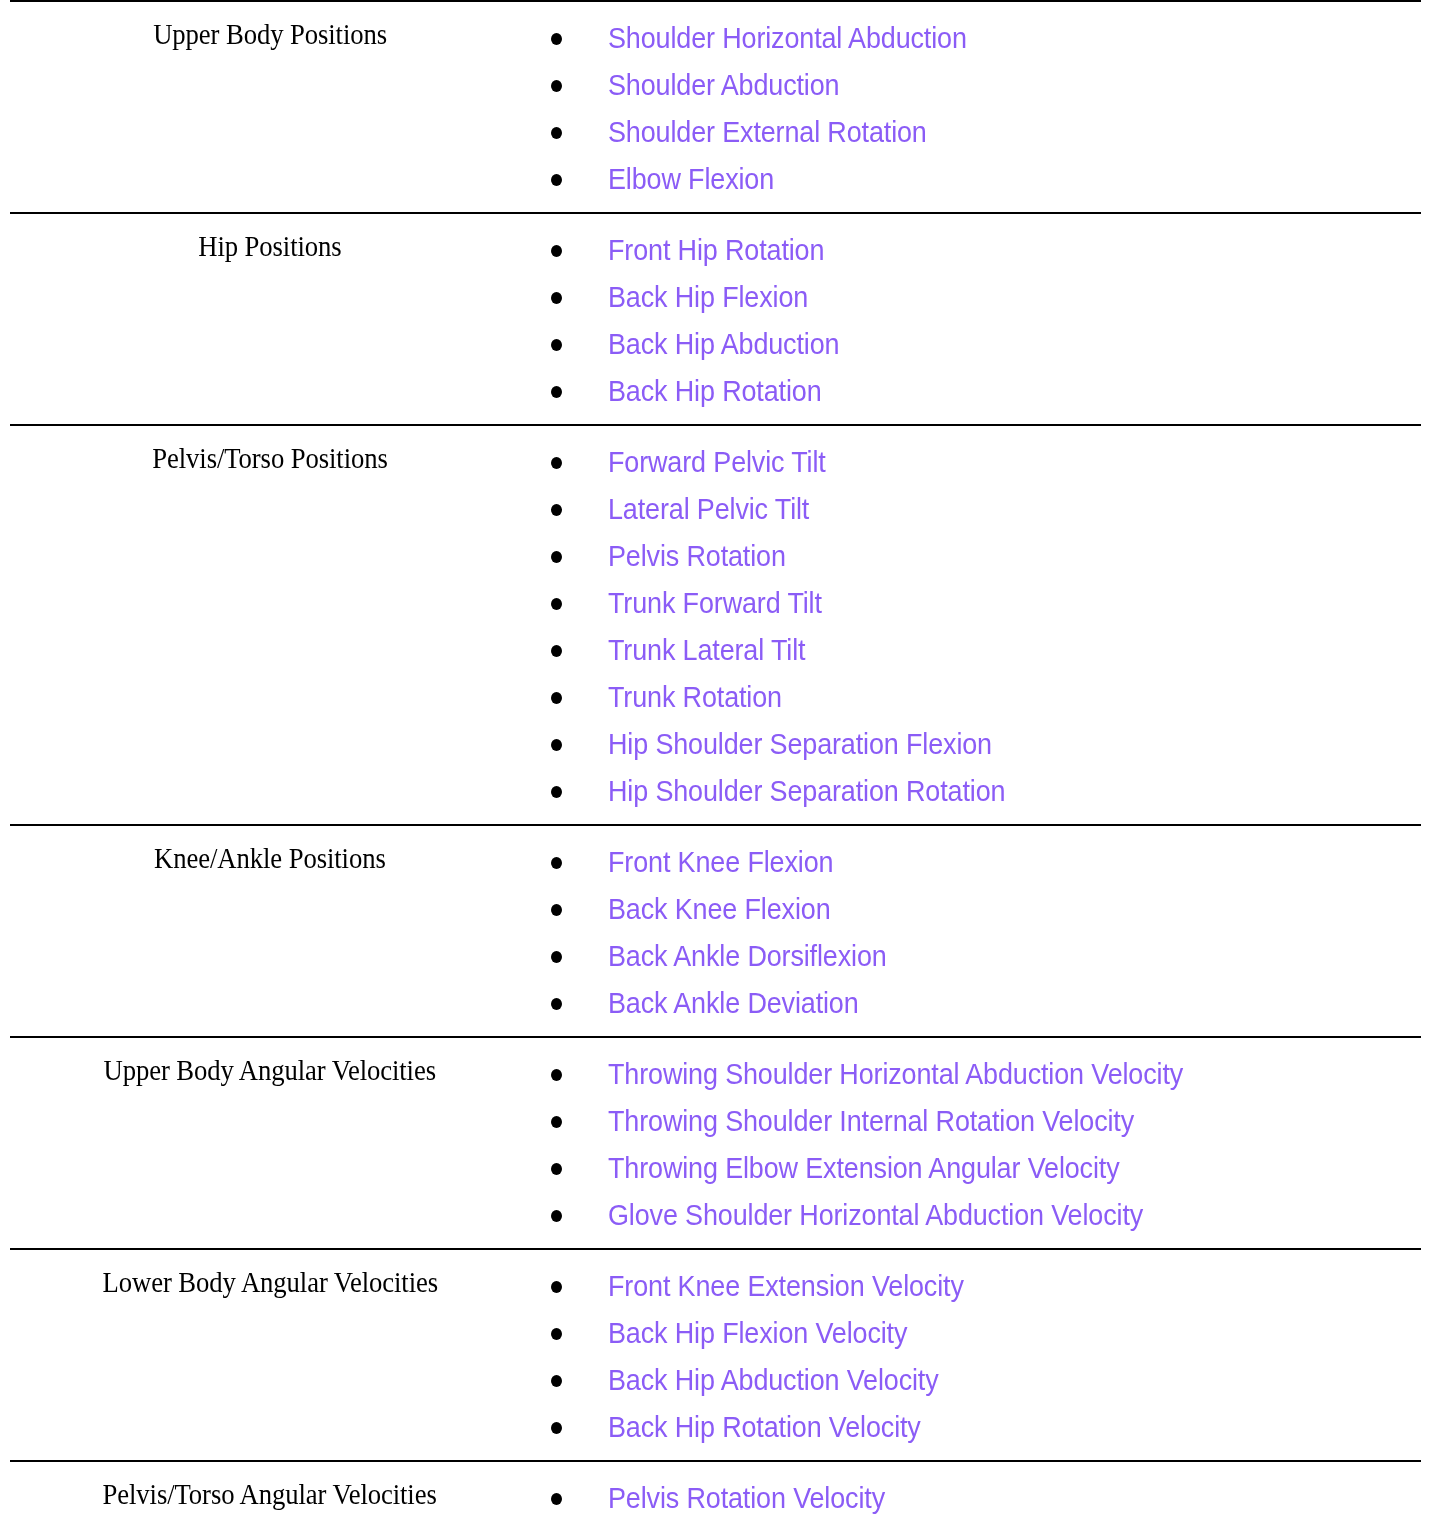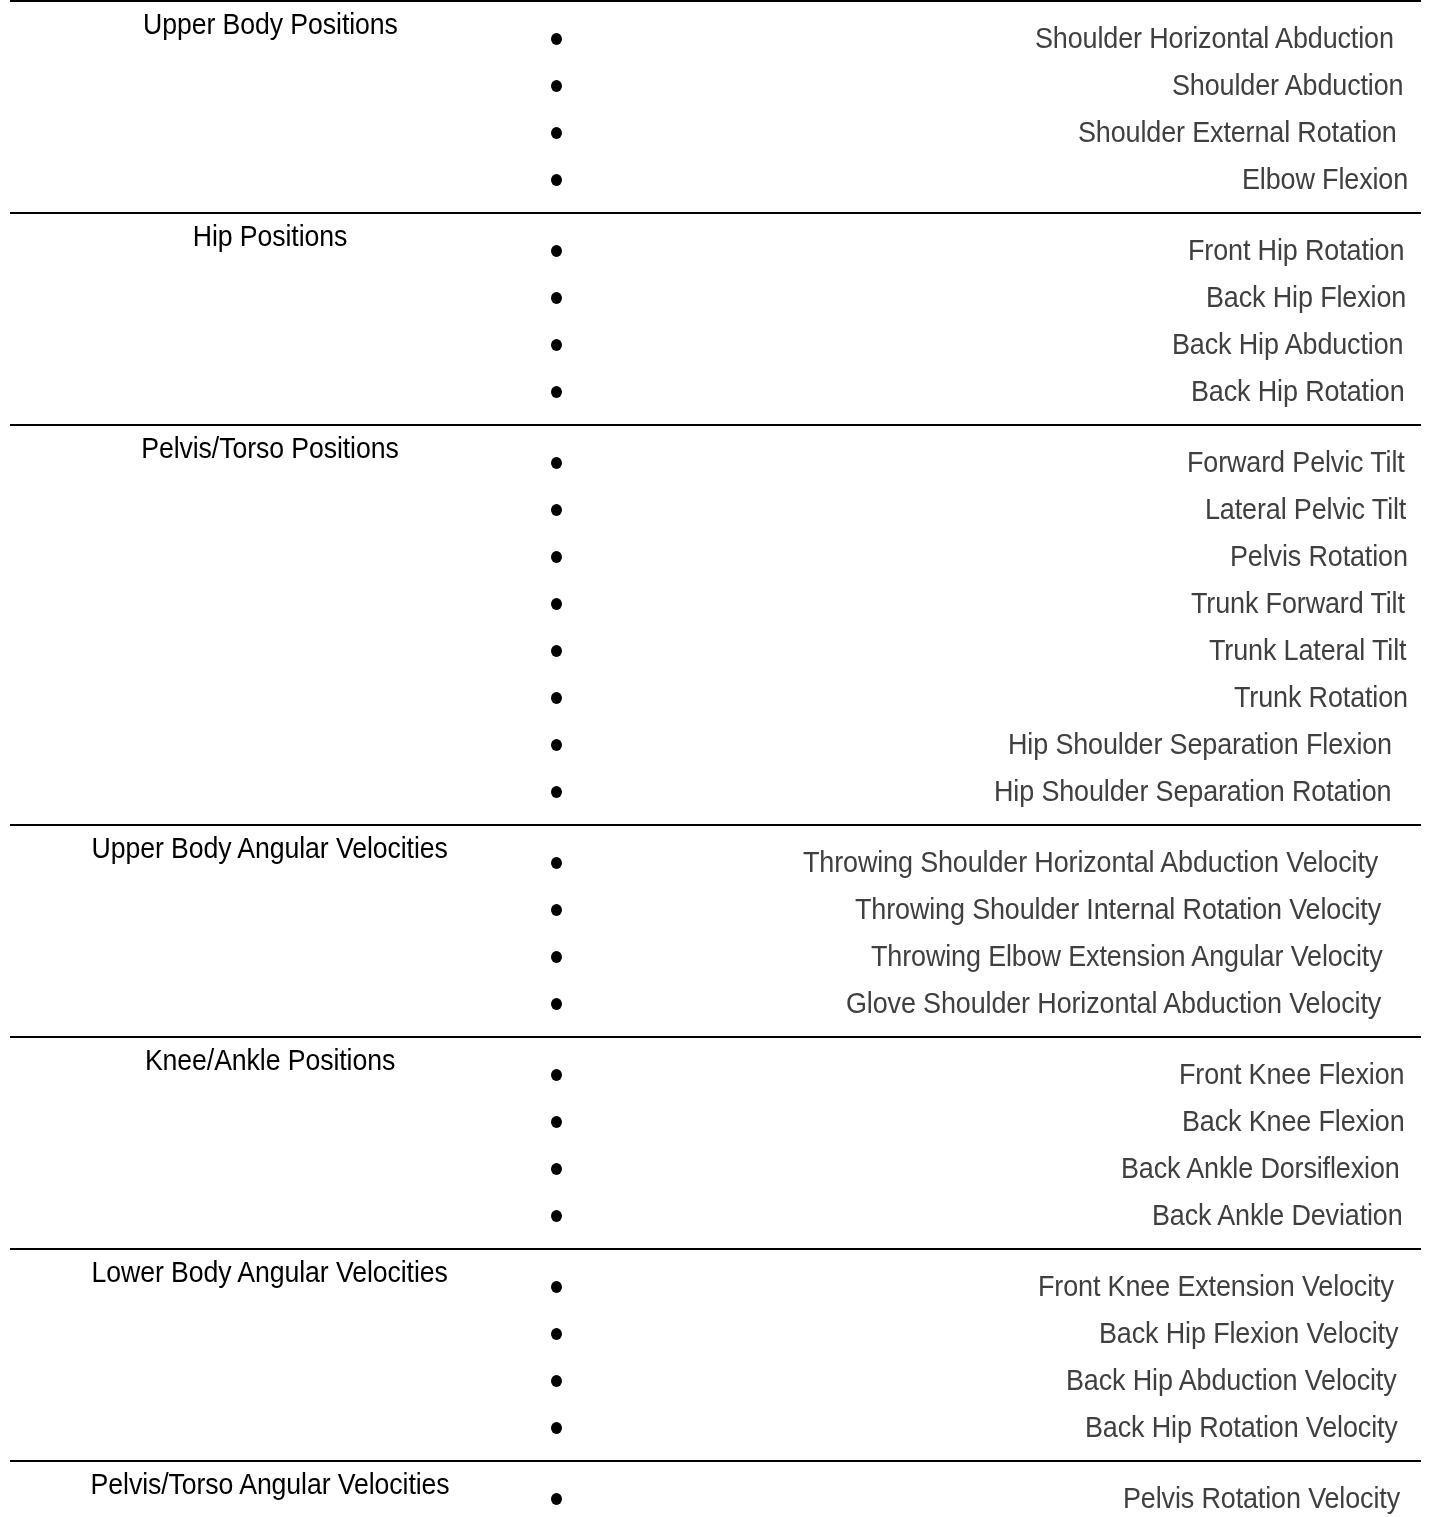--- a/index.html
+++ b/index.html
@@ -36,21 +36,22 @@
 
   .table td {
     padding: 0;
     vertical-align: top;
     border: none;
   }
 
   td.cat-cell {
     width: 520px;
     text-align: center;
-    padding-top: 3px;
+    padding-top: 13px;
+    font-family: Liberation Serif, serif;
   }
 
   .cat-label {
     display: inline-block;
     font-size: 29px;
     line-height: 38px;
     letter-spacing: -0.1px;
     font-stretch: condensed;
     transform: scaleX(0.92);
     transform-origin: center top;
@@ -70,22 +71,21 @@
     list-style: none;
   }
 
   ul.item-list li.item {
     position: relative;
     height: 47px;
     line-height: 47px;
     padding-left: 78px;
     font-size: 29px;
     white-space: nowrap;
-    color: #404040;
-    text-align: right;
+    color: #8b5cf6;
   }
 
   .item-text {
     display: inline-block;
     transform: scaleX(0.93);
     transform-origin: left center;
     letter-spacing: -0.15px;
   }
 
   .bullet-icon {
@@ -136,38 +136,38 @@
               <li class="item"><span class="bullet-icon"></span><span class="item-text">Pelvis Rotation</span></li>
               <li class="item"><span class="bullet-icon"></span><span class="item-text">Trunk Forward Tilt</span></li>
               <li class="item"><span class="bullet-icon"></span><span class="item-text">Trunk Lateral Tilt</span></li>
               <li class="item"><span class="bullet-icon"></span><span class="item-text">Trunk Rotation</span></li>
               <li class="item"><span class="bullet-icon"></span><span class="item-text">Hip Shoulder Separation Flexion</span></li>
               <li class="item"><span class="bullet-icon"></span><span class="item-text">Hip Shoulder Separation Rotation</span></li>
             </ul>
           </td>
         </tr>
         <tr class="cat-row">
+          <td class="cat-cell"><span class="cat-label">Knee/Ankle Positions</span></td>
+          <td class="items-cell">
+            <ul class="item-list">
+              <li class="item"><span class="bullet-icon"></span><span class="item-text">Front Knee Flexion</span></li>
+              <li class="item"><span class="bullet-icon"></span><span class="item-text">Back Knee Flexion</span></li>
+              <li class="item"><span class="bullet-icon"></span><span class="item-text">Back Ankle Dorsiflexion</span></li>
+              <li class="item"><span class="bullet-icon"></span><span class="item-text">Back Ankle Deviation</span></li>
+            </ul>
+          </td>
+        </tr>
+        <tr class="cat-row">
           <td class="cat-cell"><span class="cat-label">Upper Body Angular Velocities</span></td>
           <td class="items-cell">
             <ul class="item-list">
               <li class="item"><span class="bullet-icon"></span><span class="item-text">Throwing Shoulder Horizontal Abduction Velocity</span></li>
               <li class="item"><span class="bullet-icon"></span><span class="item-text">Throwing Shoulder Internal Rotation Velocity</span></li>
               <li class="item"><span class="bullet-icon"></span><span class="item-text">Throwing Elbow Extension Angular Velocity</span></li>
               <li class="item"><span class="bullet-icon"></span><span class="item-text">Glove Shoulder Horizontal Abduction Velocity</span></li>
-            </ul>
-          </td>
-        </tr>
-        <tr class="cat-row">
-          <td class="cat-cell"><span class="cat-label">Knee/Ankle Positions</span></td>
-          <td class="items-cell">
-            <ul class="item-list">
-              <li class="item"><span class="bullet-icon"></span><span class="item-text">Front Knee Flexion</span></li>
-              <li class="item"><span class="bullet-icon"></span><span class="item-text">Back Knee Flexion</span></li>
-              <li class="item"><span class="bullet-icon"></span><span class="item-text">Back Ankle Dorsiflexion</span></li>
-              <li class="item"><span class="bullet-icon"></span><span class="item-text">Back Ankle Deviation</span></li>
             </ul>
           </td>
         </tr>
         <tr class="cat-row">
           <td class="cat-cell"><span class="cat-label">Lower Body Angular Velocities</span></td>
           <td class="items-cell">
             <ul class="item-list">
               <li class="item"><span class="bullet-icon"></span><span class="item-text">Front Knee Extension Velocity</span></li>
               <li class="item"><span class="bullet-icon"></span><span class="item-text">Back Hip Flexion Velocity</span></li>
               <li class="item"><span class="bullet-icon"></span><span class="item-text">Back Hip Abduction Velocity</span></li>

